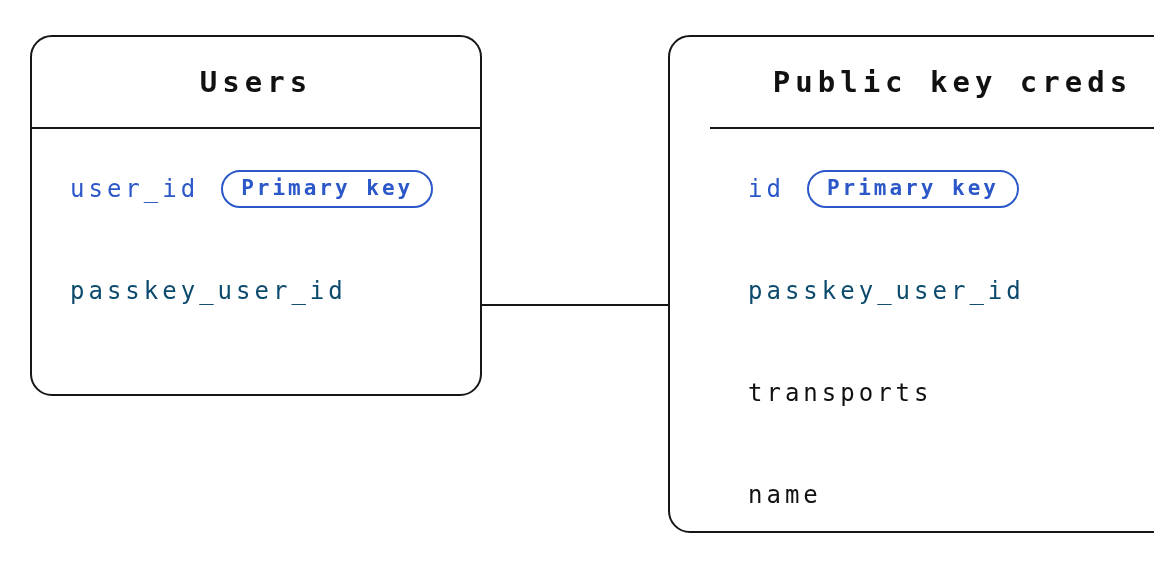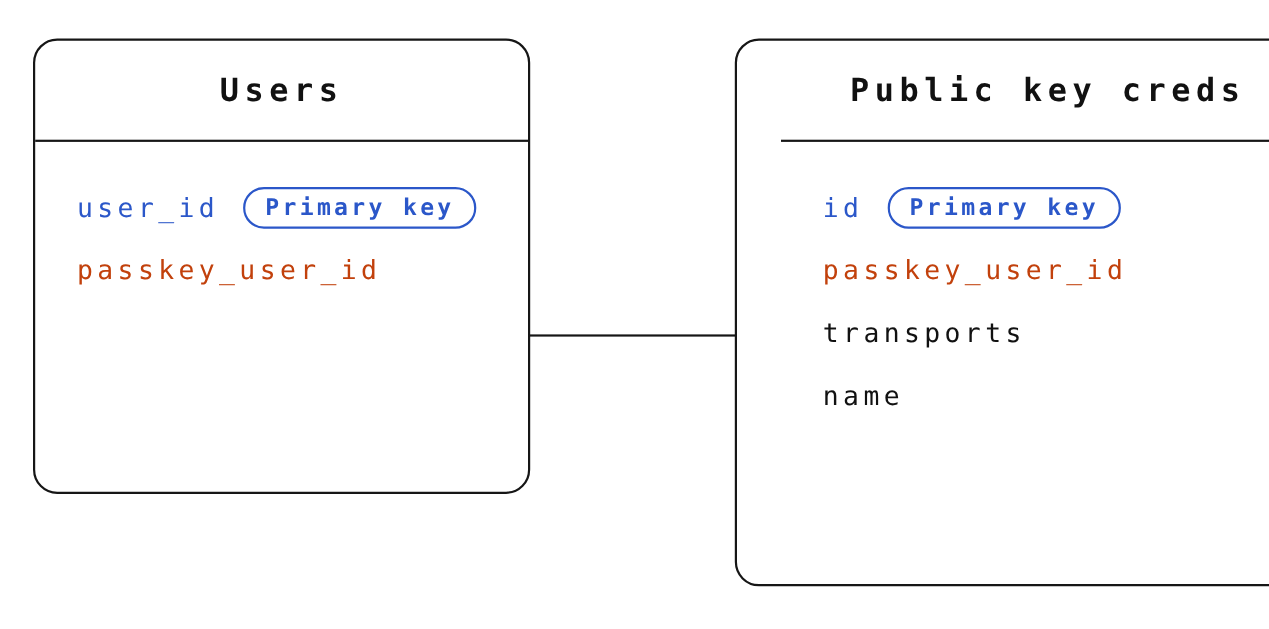--- a/index.html
+++ b/index.html
@@ -19,21 +19,21 @@
     position: absolute;
     background: #ffffff;
     border: 2px solid #161616;
     border-radius: 22px;
     box-sizing: border-box;
   }
   .card-users {
     left: 30px;
     top: 35px;
     width: 452px;
-    height: 414px;
+    height: 361px;
   }
   .card-creds {
     left: 668px;
     top: 35px;
     width: 529px;
     height: 498px;
     padding-left: 40px;
   }
   .card-header {
     height: 92px;
@@ -47,35 +47,36 @@
     font-size: 29px;
     font-weight: bold;
     letter-spacing: 5px;
     color: #111111;
     white-space: nowrap;
   }
   .card-body {
     padding: 31px 38px 0 38px;
     display: flex;
     flex-direction: column;
+    gap: 45px;
   }
   .field-row {
     height: 57px;
     display: flex;
     align-items: center;
     gap: 22px;
     white-space: nowrap;
   }
   .field-name {
     font-size: 24px;
     letter-spacing: 4px;
     color: #111111;
   }
   .field-name.pk { color: #2b57c9; }
-  .field-name.fk { color: #c2410c; }
+  .field-name.fk { color: #0c4a6e; }
   .pk-badge {
     display: inline-flex;
     align-items: center;
     border: 2px solid #2b57c9;
     border-radius: 999px;
     color: #2b57c9;
     font-size: 21px;
     font-weight: bold;
     letter-spacing: 3px;
     padding: 6px 18px 7px 18px;

